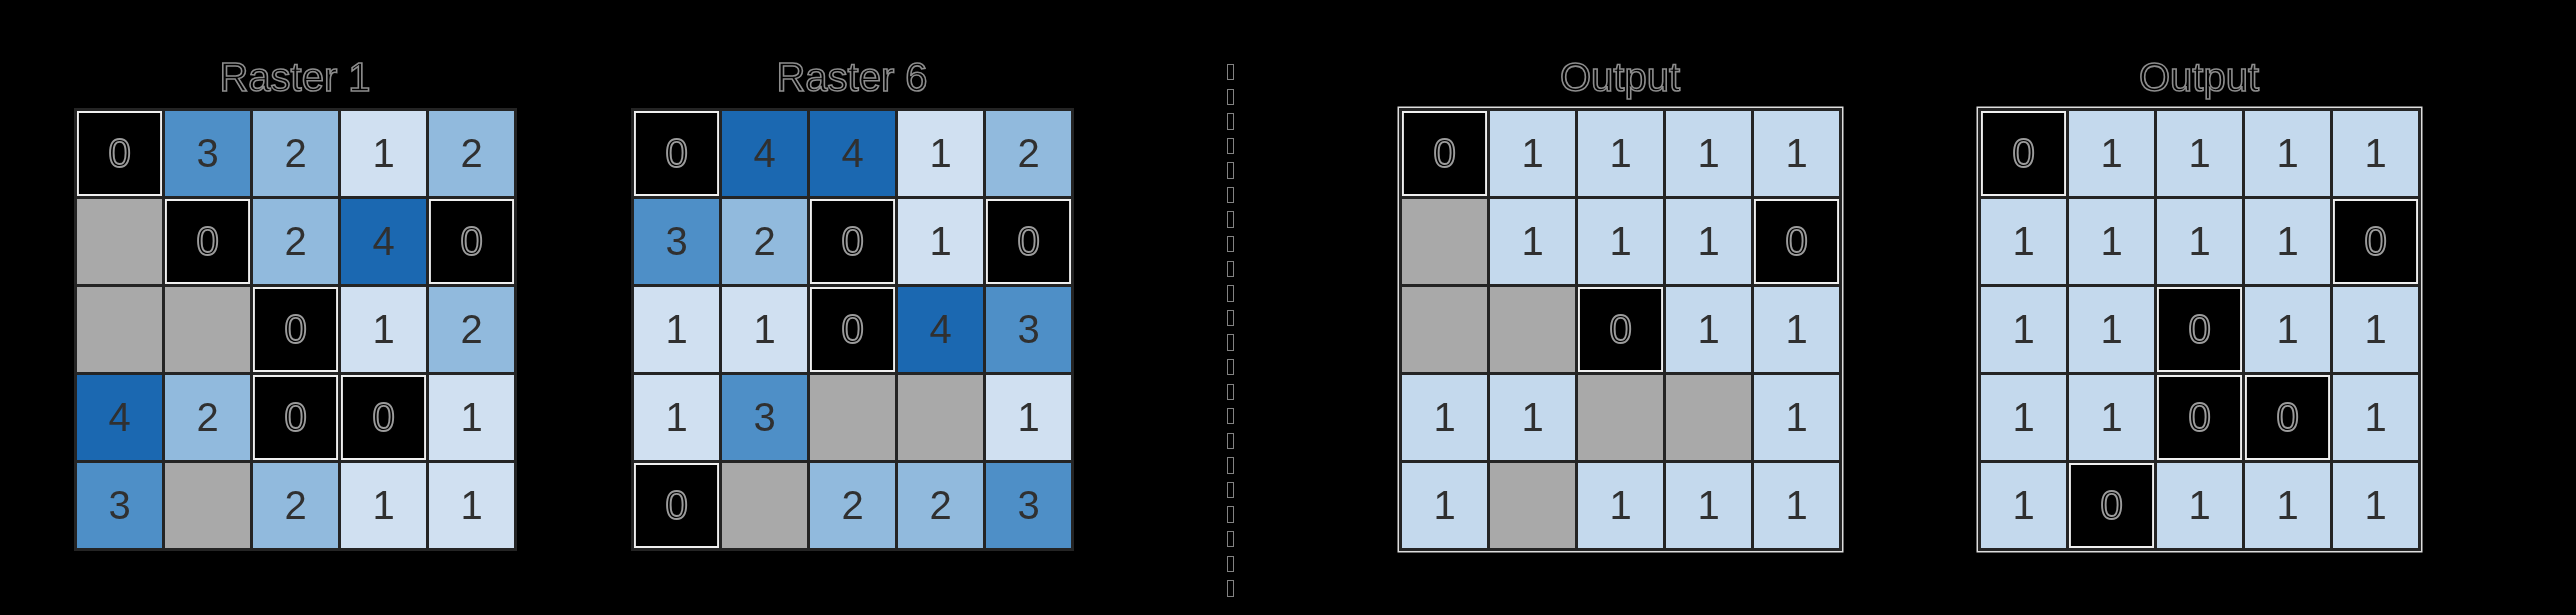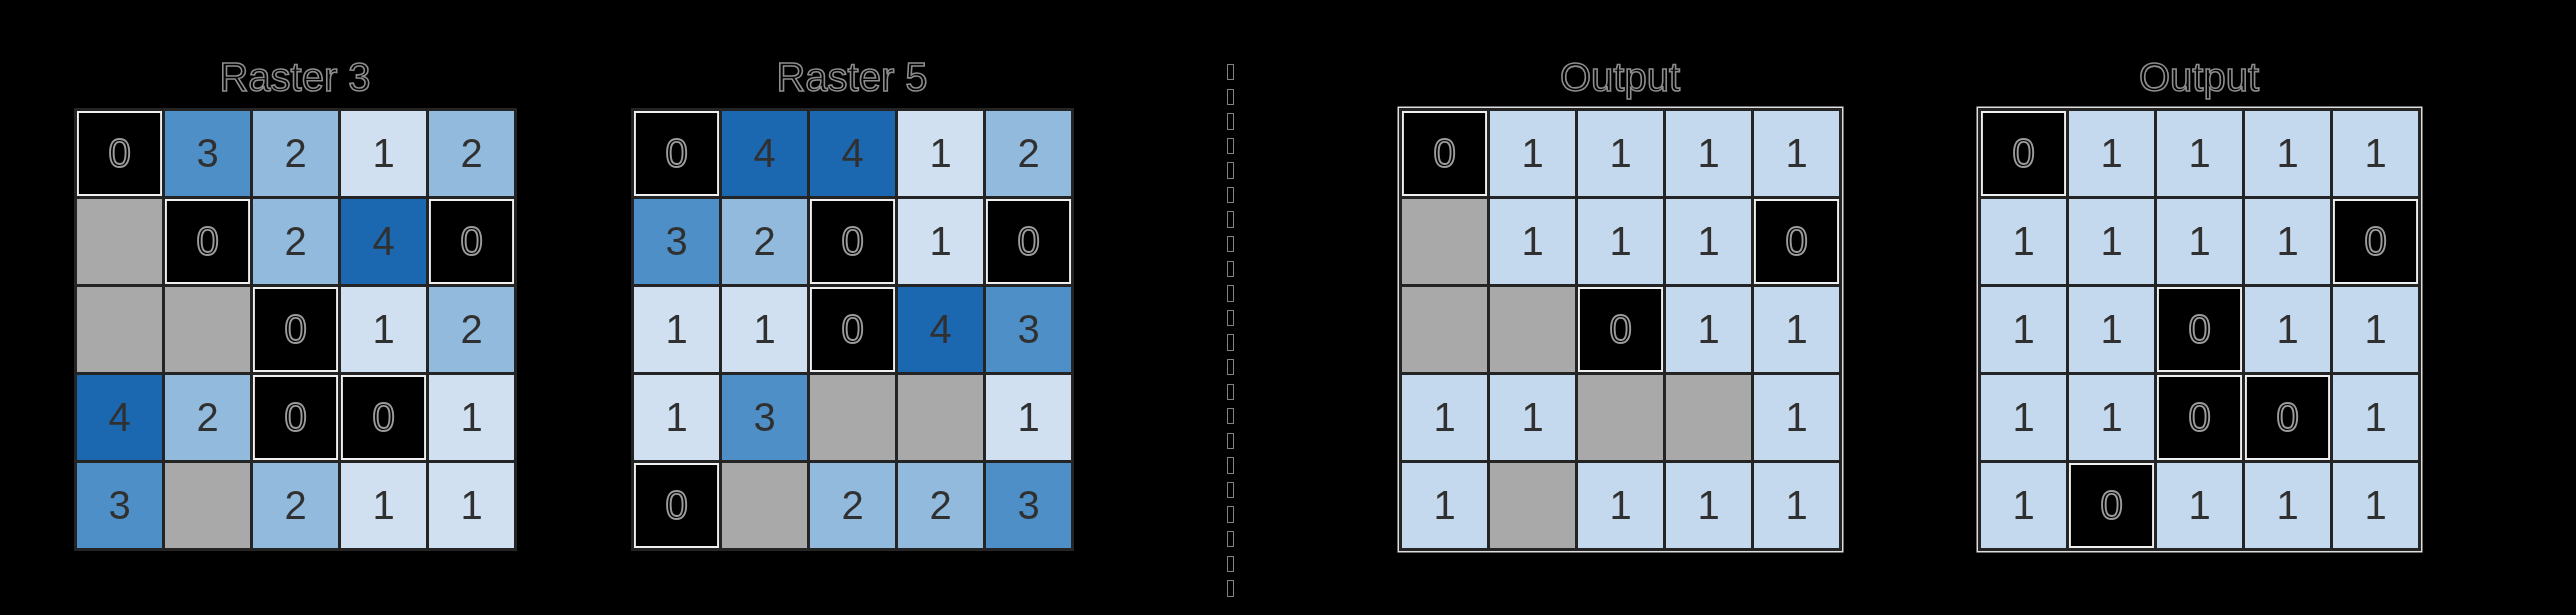--- a/index.html
+++ b/index.html
@@ -55,21 +55,21 @@
   .dash{
     width:6.7px;height:16.4px;box-sizing:border-box;
     border:1.5px solid var(--dash-outline);background:#000;
   }
 </style>
 </head>
 <body>
 
 <section class="panel p0">
   <h2 class="title">
-    <span class="title-line">Raster 3</span>
+    <span class="title-line">Raster 1</span>
 
   </h2>
   <div class="grid">
       <div class="cell zero" style="background: rgb(0, 0, 0);">0</div>
       <div class="cell" style="background: rgb(78, 143, 199);">3</div>
       <div class="cell" style="background: rgb(145, 186, 221);">2</div>
       <div class="cell" style="background: rgb(208, 224, 241);">1</div>
       <div class="cell" style="background: rgb(145, 186, 221);">2</div>
       <div class="cell nodata" style="background: rgb(169, 169, 169);"></div>
       <div class="cell zero" style="background: rgb(0, 0, 0);">0</div>
@@ -89,21 +89,21 @@
       <div class="cell" style="background: rgb(78, 143, 199);">3</div>
       <div class="cell nodata" style="background: rgb(169, 169, 169);"></div>
       <div class="cell" style="background: rgb(145, 186, 221);">2</div>
       <div class="cell" style="background: rgb(208, 224, 241);">1</div>
       <div class="cell" style="background: rgb(208, 224, 241);">1</div>
     </div>
 </section>
 
 <section class="panel p1">
   <h2 class="title">
-    <span class="title-line">Raster 5</span>
+    <span class="title-line">Raster 6</span>
 
   </h2>
   <div class="grid">
       <div class="cell zero" style="background: rgb(0, 0, 0);">0</div>
       <div class="cell" style="background: rgb(27, 104, 177);">4</div>
       <div class="cell" style="background: rgb(27, 104, 177);">4</div>
       <div class="cell" style="background: rgb(208, 224, 241);">1</div>
       <div class="cell" style="background: rgb(145, 186, 221);">2</div>
       <div class="cell" style="background: rgb(78, 143, 199);">3</div>
       <div class="cell" style="background: rgb(145, 186, 221);">2</div>

